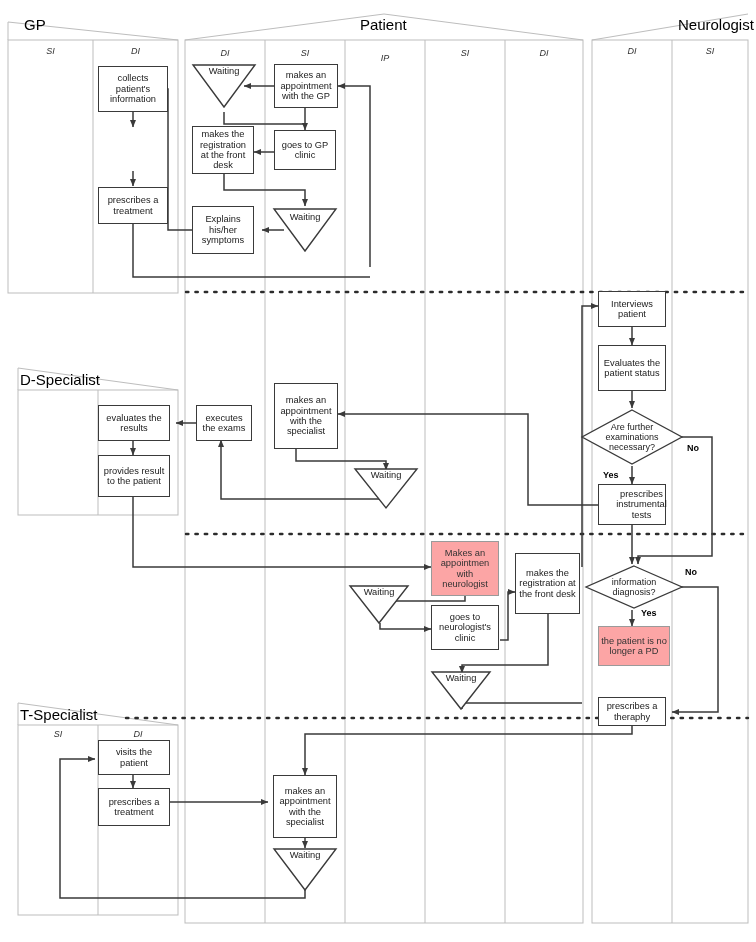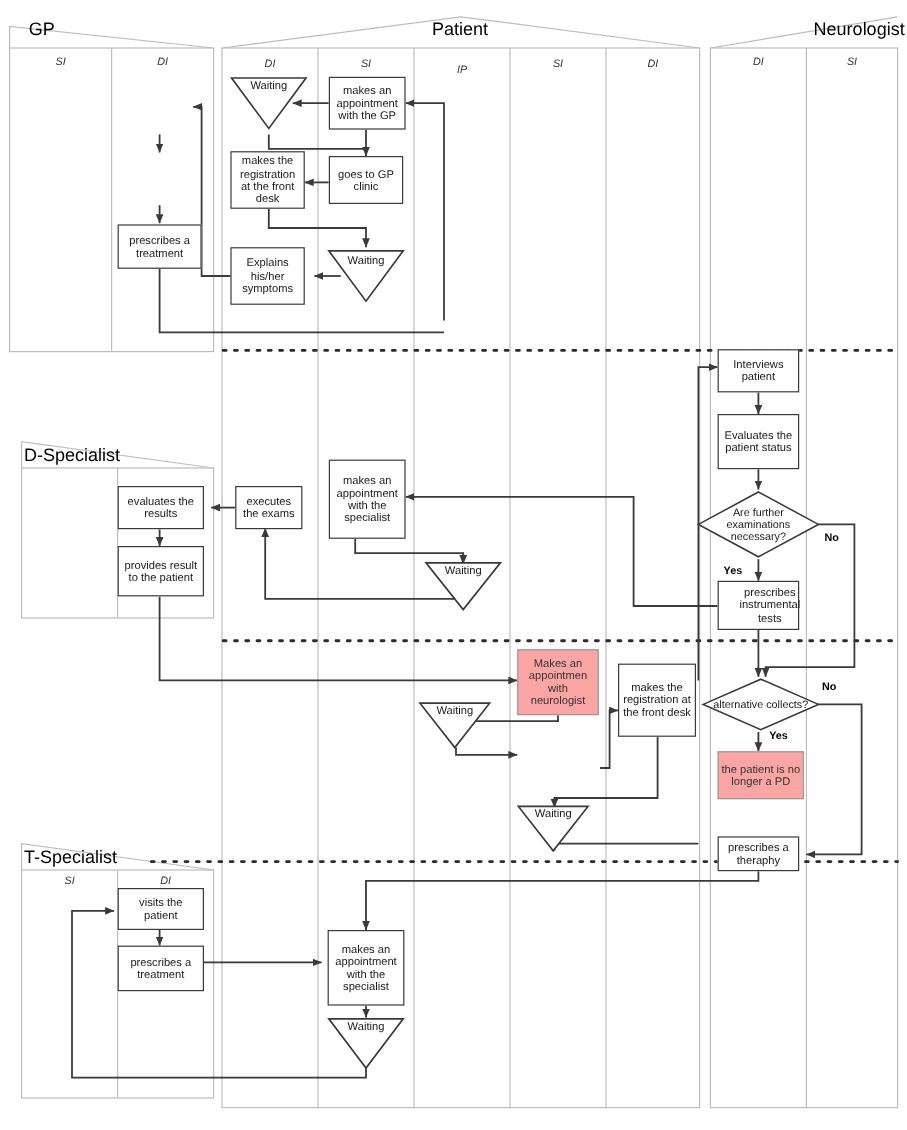--- a/index.html
+++ b/index.html
@@ -162,20 +162,21 @@
   <div class="col-label" style="left:345px;top:53px;width:80px;">IP</div>
   <div class="col-label" style="left:425px;top:48px;width:80px;">SI</div>
   <div class="col-label" style="left:505px;top:48px;width:78px;">DI</div>
 
   <div class="col-label" style="left:592px;top:46px;width:80px;">DI</div>
   <div class="col-label" style="left:672px;top:46px;width:76px;">SI</div>
 
   <div class="col-label" style="left:18px;top:729px;width:80px;">SI</div>
   <div class="col-label" style="left:98px;top:729px;width:80px;">DI</div>
 
+  <div class="node task" style="left:98px;top:66px;width:70px;height:46px;">collects patient's information</div>
   <div class="node task" style="left:98px;top:187px;width:70px;height:37px;">prescribes a treatment</div>
 
   <div class="node evt" style="left:191px;top:62px;width:66px;height:48px;align-items:flex-start;padding-top:4px;">
     <svg width="66" height="48" style="position:absolute;left:0;top:0;">
       <polygon points="2,3 64,3 33,45" fill="#fff" stroke="#3a3a3a" stroke-width="1.4"></polygon>
     </svg>
     <span>Waiting</span>
   </div>
 
   <div class="node task" style="left:274px;top:64px;width:64px;height:44px;">makes an appointment with the GP</div>
@@ -199,21 +200,21 @@
     </svg>
     <span style="width:86px;">Are further examinations necessary?</span>
   </div>
 
   <div class="node task" style="left:598px;top:484px;width:68px;height:41px;padding-left:21px;">prescribes instrumental tests</div>
 
   <div class="node gw" style="left:584px;top:564px;width:100px;height:46px;">
     <svg width="100" height="46" style="position:absolute;left:0;top:0;">
       <polygon points="50,2 98,23 50,44 2,23" fill="#fff" stroke="#3a3a3a" stroke-width="1.3"></polygon>
     </svg>
-    <span style="width:80px;">alternative collects?</span>
+    <span style="width:80px;">information diagnosis?</span>
   </div>
 
   <div class="node task shaded" style="left:598px;top:626px;width:72px;height:40px;">the patient is no longer a PD</div>
   <div class="node task" style="left:598px;top:697px;width:68px;height:29px;">prescribes a theraphy</div>
 
   <div class="edge-label" style="left:687px;top:443px;">No</div>
   <div class="edge-label" style="left:603px;top:470px;">Yes</div>
   <div class="edge-label" style="left:685px;top:567px;">No</div>
   <div class="edge-label" style="left:641px;top:608px;">Yes</div>
 
@@ -231,20 +232,21 @@
 
   <div class="node task shaded" style="left:431px;top:541px;width:68px;height:55px;">Makes an appointmen with neurologist</div>
 
   <div class="node evt" style="left:348px;top:583px;width:62px;height:42px;align-items:flex-start;padding-top:4px;">
     <svg width="62" height="42" style="position:absolute;left:0;top:0;">
       <polygon points="2,3 60,3 31,40" fill="#fff" stroke="#3a3a3a" stroke-width="1.4"></polygon>
     </svg>
     <span>Waiting</span>
   </div>
 
+  <div class="node task" style="left:431px;top:605px;width:68px;height:45px;">goes to neurologist's clinic</div>
   <div class="node task" style="left:515px;top:553px;width:65px;height:61px;">makes the registration at the front desk</div>
 
   <div class="node evt" style="left:430px;top:669px;width:62px;height:42px;align-items:flex-start;padding-top:4px;">
     <svg width="62" height="42" style="position:absolute;left:0;top:0;">
       <polygon points="2,3 60,3 31,40" fill="#fff" stroke="#3a3a3a" stroke-width="1.4"></polygon>
     </svg>
     <span>Waiting</span>
   </div>
 
   <div class="node task" style="left:98px;top:740px;width:72px;height:35px;">visits the patient</div>

